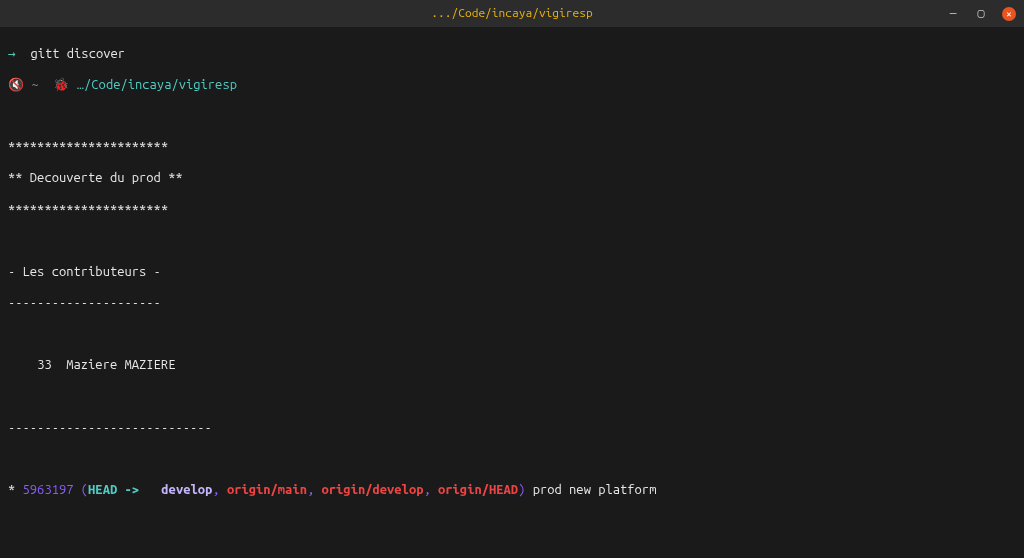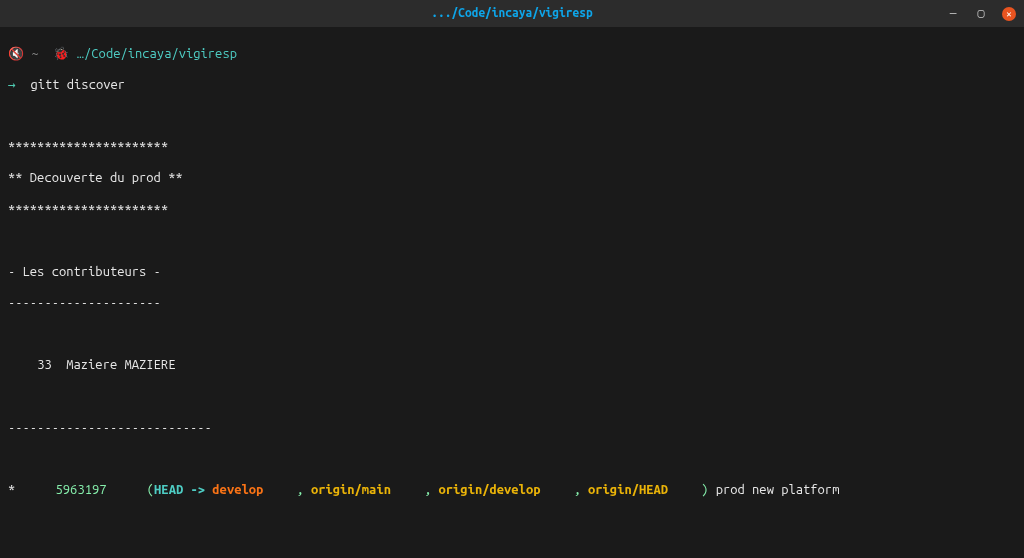--- a/index.html
+++ b/index.html
@@ -16,23 +16,23 @@
     .titlebar {
       height: 28px;
       background: #2c2c2c;
       display: flex;
       align-items: center;
       justify-content: center;
       position: relative;
       border-bottom: 1px solid #1a1a1a;
     }
     .titlebar-title {
-      color: #0ea5e9;
+      color: #eab308;
       font-size: 12px;
-      font-weight: bold;
+      font-weight: normal;
     }
     .window-controls {
       position: absolute;
       right: 8px;
       display: flex;
       gap: 14px;
       align-items: center;
     }
     .win-btn {
       width: 14px;
@@ -56,42 +56,42 @@
     }
     .terminal {
       padding: 2px 8px;
       white-space: pre;
       overflow: hidden;
     }
     .prompt-line { display: block; }
     .muted { color: #888; }
     .white { color: #e8e8e8; }
     .cyan { color: #4ecdc4; }
-    .yellow { color: #86efac; margin-left: 33px; }
+    .yellow { color: #8b5cf6; }
     .arrow { color: #4ec9b0; }
     .bold { font-weight: bold; text-align: right; }
-    .dev-green { color: #f97316; }
-    .origin-red { color: #eab308; }
+    .dev-green { color: #c4b5fd; margin-left: 15px; }
+    .origin-red { color: #ef4444; }
     @keyframes blink { 50% { opacity: 0; } }
   </style>
 </head>
 <body>
 
 <div class="titlebar">
   <span class="titlebar-title">.../Code/incaya/vigiresp</span>
   <div class="window-controls">
     <span class="win-btn">—</span>
     <span class="win-btn">▢</span>
     <span class="win-close">✕</span>
   </div>
 </div>
 
 <div class="terminal">
+<span class="prompt-line"><span class="arrow">→</span>  <span class="white">gitt discover</span></span>
 <span class="prompt-line"><span class="muted">🔇 ~  </span><span class="muted">🐞 </span><span class="cyan">…/Code/incaya/vigiresp</span></span>
-<span class="prompt-line"><span class="arrow">→</span>  <span class="white">gitt discover</span></span>
 <span class="prompt-line"> </span>
 <span class="prompt-line white">**********************</span>
 <span class="prompt-line white">** Decouverte du prod **</span>
 <span class="prompt-line white">**********************</span>
 <span class="prompt-line"> </span>
 <span class="prompt-line white">- Les contributeurs -</span>
 <span class="prompt-line white">---------------------</span>
 <span class="prompt-line"> </span>
 <span class="prompt-line white">    <span>33</span>  <span>Maziere MAZIERE</span></span>
 <span class="prompt-line"> </span>

